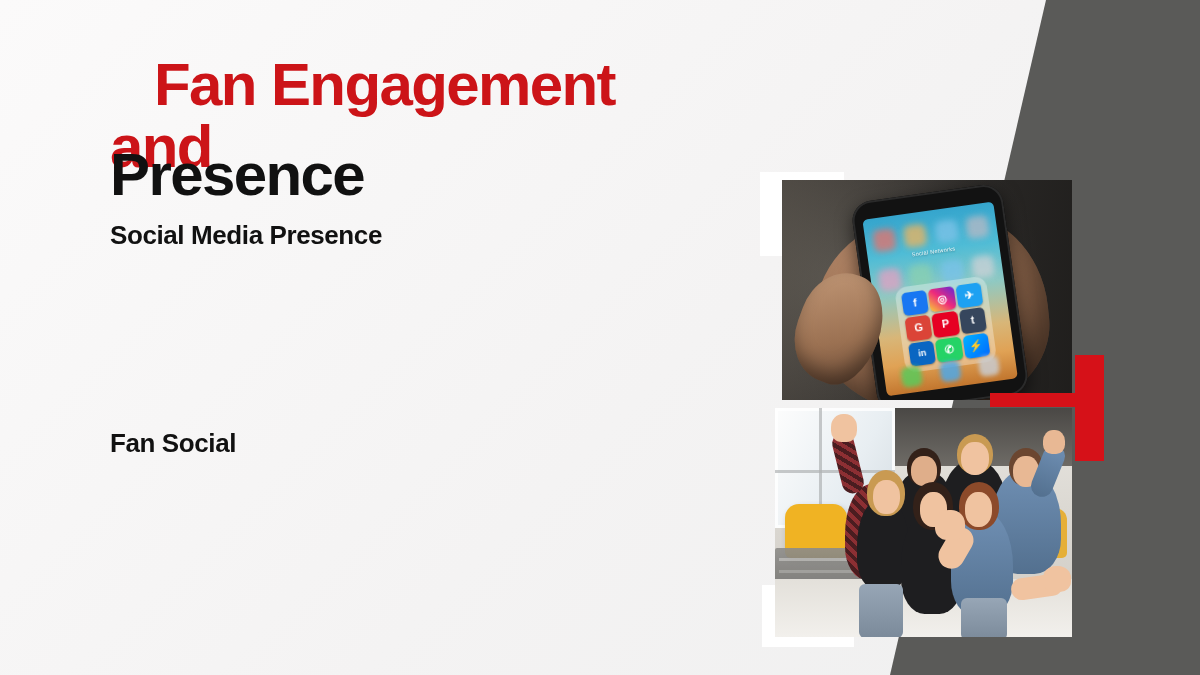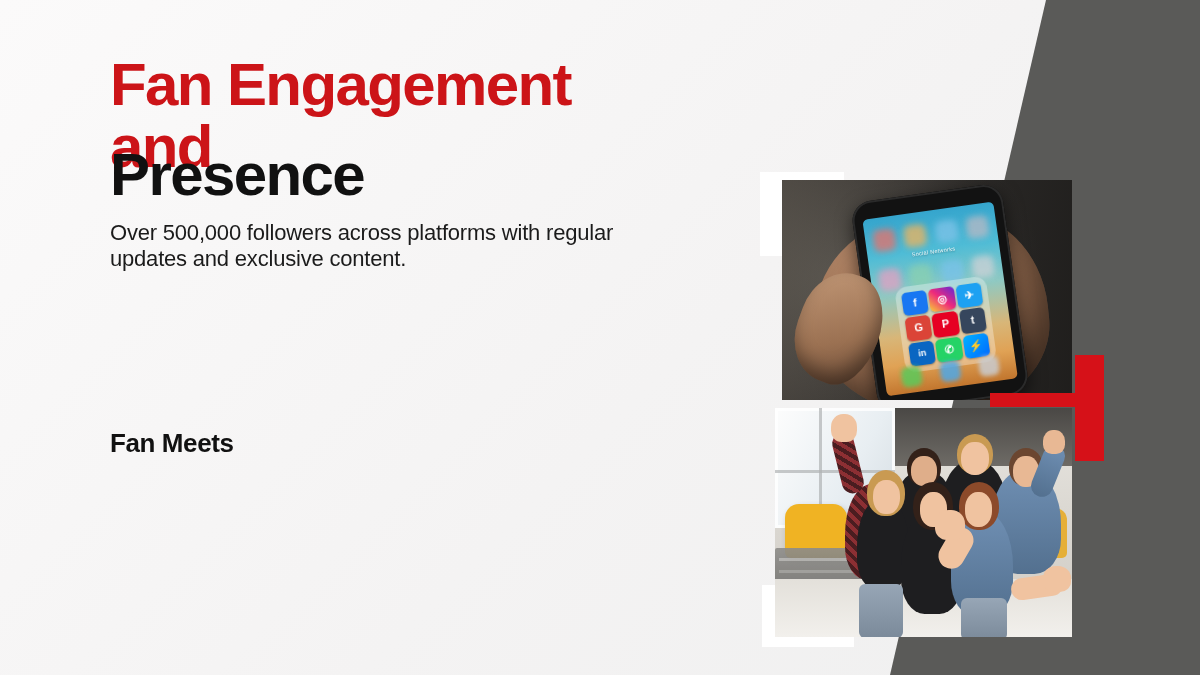--- a/index.html
+++ b/index.html
@@ -49,20 +49,21 @@
     font-family: "Liberation Sans", sans-serif;
     font-weight: 700;
     font-size: 60px;
     line-height: 66px;
     letter-spacing: -1.6px;
     white-space: nowrap;
   }
   .title-line-1 {
     top: 0px;
     color: #CC1418;
+    margin-left: 44px;
   }
   .title-line-2 {
     top: 62px;
     color: #CC1418;
     text-align: center;
   }
   .title-line-3 {
     top: 90px;
     color: #111111;
   }
@@ -353,25 +354,25 @@
     <polygon points="1046,0 1200,0 1200,675 890,675" fill="#5A5A58"></polygon>
   </svg>
 
   <div class="title-block">
     <h1 class="title-line title-line-1">Fan Engagement</h1>
     <h1 class="title-line title-line-2">and</h1>
     <h1 class="title-line title-line-3">Presence</h1>
   </div>
 
   <div class="section section-1">
-    <p class="section-body">Over 500,000 followers across platforms with regular updates and exclusive content.</p>
+    <h2 class="section-heading">Social Media Presence</h2>
   </div>
 
   <div class="section section-2">
-    <h2 class="section-heading">Fan Meets</h2>
+    <h2 class="section-heading">Fan Social</h2>
   </div>
 
   <div class="collage">
 
     <div class="white-frame frame-top"></div>
     <div class="white-frame frame-bottom"></div>
     <div class="red-accent"></div>
 
     <div class="photo photo-phone">
       <div class="ph-bg"></div>

